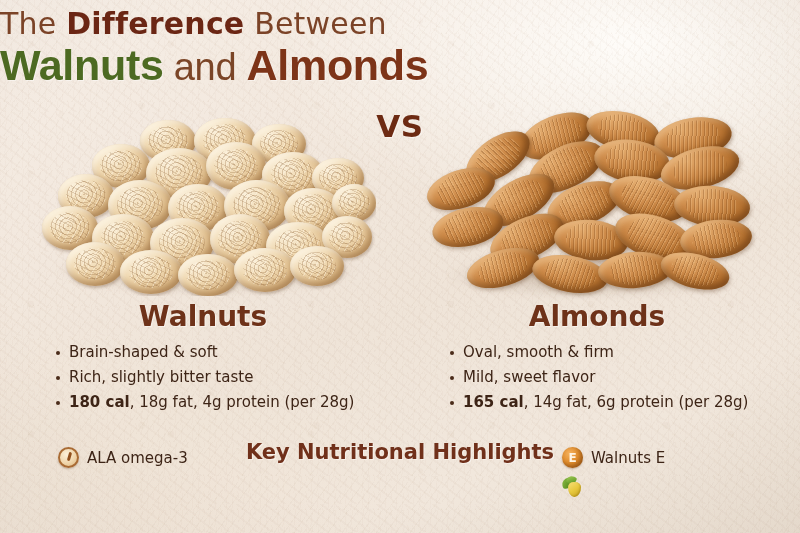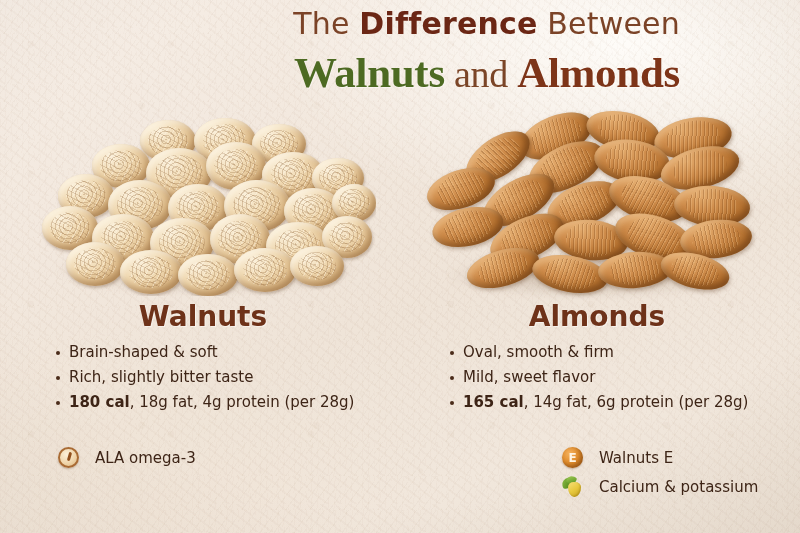--- a/index.html
+++ b/index.html
@@ -46,45 +46,44 @@
     pointer-events: none;
     background: radial-gradient(ellipse 95% 95% at 50% 45%, rgba(0,0,0,0) 52%, rgba(120,94,70,.09) 100%);
   }
 
   
   .title-block {
     position: absolute;
     top: 6px;
     left: 0;
     width: 636px;
-    text-align: right;
+    text-align: left;
     z-index: 5;
-    margin-left: 44px;
   }
   .title-line1 {
     font-family: "DejaVu Sans", sans-serif;
     font-size: 30px;
     line-height: 36px;
     letter-spacing: .2px;
     color: #6b2f15;
     white-space: nowrap;
   }
   .title-line1 .tl-strong {
     font-weight: 700;
     color: #6b2614;
   }
   .title-line1 .tl-light {
     font-weight: 400;
     color: #7b4327;
   }
   .title-line2 {
-    font-family: Liberation Serif, serif;
+    font-family: Liberation Sans, sans-serif;
     font-weight: 700;
     font-size: 43px;
-    line-height: 60px;
+    line-height: 44px;
     margin-top: 1px;
     letter-spacing: -.3px;
     white-space: nowrap;
   }
   .tl-walnuts { color: #4d6a22; text-shadow: 1px 1px 0 rgba(255,255,255,.45); }
   .tl-and     { color: #7b4527; font-weight: 400; font-size: 38px; }
   .tl-almonds { color: #7d3418; text-shadow: 1px 1px 0 rgba(255,255,255,.45); }
 
   
   .vs-badge {
@@ -219,21 +218,21 @@
     z-index: 4;
   }
   .hl-group { position: absolute; top: 443px; z-index: 5; }
   .hl-left  { left: 58px; }
   .hl-right { left: 562px; }
 
   .hl-item {
     display: flex;
     align-items: center;
     height: 29px;
-    gap: 16px;
+    gap: 8px;
   }
   .hl-item span.hl-label {
     font-family: "DejaVu Sans", sans-serif;
     font-size: 15px;
     color: #3d2416;
     white-space: nowrap;
   }
 
   .hl-icon {
     position: relative;
@@ -321,20 +320,21 @@
 
 <div id="infographic">
 
   <div class="grain"></div>
 
   <div class="title-block">
     <div class="title-line1"><span class="tl-light">The </span><span class="tl-strong">Difference</span><span class="tl-light"> Between</span></div>
     <div class="title-line2"><span class="tl-walnuts">Walnuts</span><span class="tl-and"> and </span><span class="tl-almonds">Almonds</span></div>
   </div>
 
+  <div class="vs-badge">VS</div>
 
   <div class="photo photo-walnuts">
     <div class="nut-pile">
       <div class="pile-shadow" style="left:18px; top:128px; width:304px; height:48px;"></div>
       <div class="nut wn" style="left:104px; top:2px;   width:56px; height:42px;"></div>
       <div class="nut wn" style="left:158px; top:0px;   width:62px; height:46px;"></div>
       <div class="nut wn" style="left:216px; top:6px;   width:54px; height:40px;"></div>
       <div class="nut wn" style="left:56px;  top:26px;  width:58px; height:44px;"></div>
       <div class="nut wn" style="left:110px; top:30px;  width:66px; height:50px;"></div>
       <div class="nut wn" style="left:170px; top:24px;  width:60px; height:48px;"></div>
@@ -398,37 +398,37 @@
 
   <div class="col col-right">
     <div class="col-heading">Almonds</div>
     <ul class="bullets">
       <li><span>Oval, smooth &amp; firm</span></li>
       <li><span>Mild, sweet flavor</span></li>
       <li><b>165 cal</b><span>, 14g fat, 6g protein (per 28g)</span></li>
     </ul>
   </div>
 
+  <div class="highlights-title">Key Nutritional Highlights</div>
 
   <div class="hl-group hl-left">
     <div class="hl-item">
       <span class="hl-icon ic-omega"></span>
       <span class="hl-label">ALA omega-3</span>
     </div>
   </div>
 
   <div class="hl-group hl-right">
     <div class="hl-item">
       <span class="hl-icon ic-vite">E</span>
       <span class="hl-label">Walnuts E</span>
     </div>
     <div class="hl-item">
       <span class="hl-icon ic-veg">
         <span class="veg-leaf"></span>
         <span class="veg-leaf2"></span>
         <span class="veg-body"></span>
       </span>
-      <span class="hl-label">Calcium &amp; potassium</span>
     </div>
   </div>
 
   <div class="vignette"></div>
 </div>
 
 </body></html>

